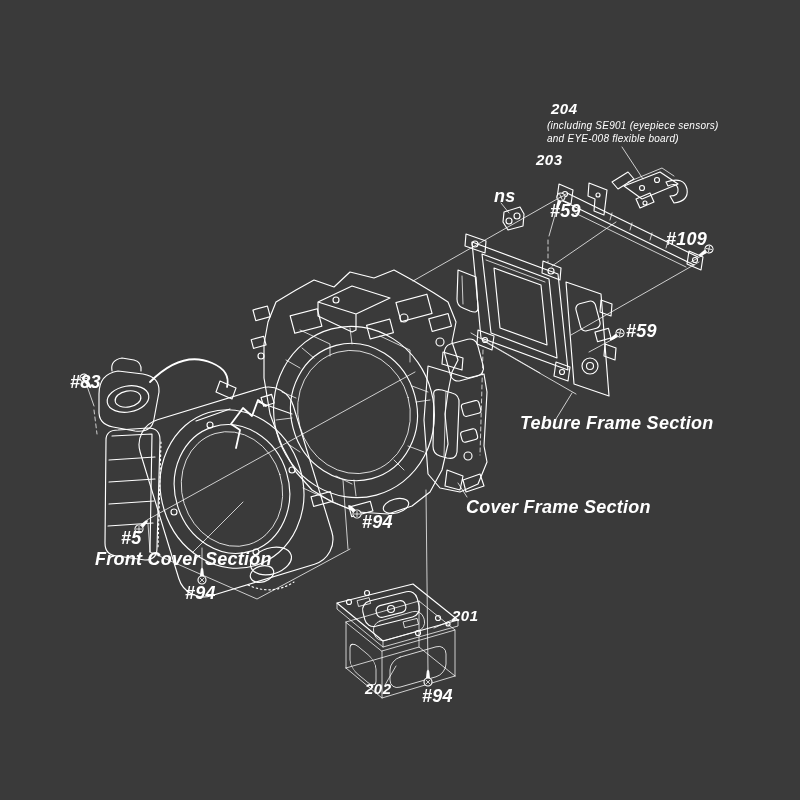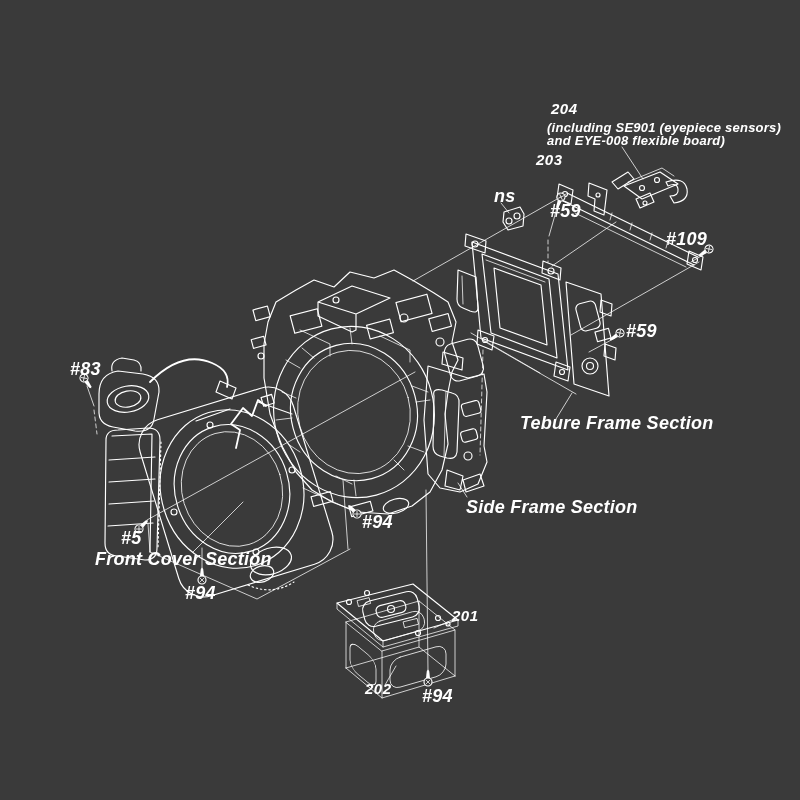--- a/index.html
+++ b/index.html
@@ -3,21 +3,21 @@
 <meta charset="utf-8">
 <style>
   :root{ --bg:#3a3a3a; --ink:#ffffff; }
   html,body{margin:0;padding:0;background:var(--bg);}
   .stage{position:relative;width:800px;height:772px;background:var(--bg);overflow:hidden;
          font-family:"Liberation Sans",sans-serif;}
   .stage svg{position:absolute;left:0;top:0;}
   .lbl{position:absolute;color:var(--ink);font-style:italic;font-weight:600;font-size:18px;
        letter-spacing:.25px;white-space:nowrap;}
   .lbl.big{font-size:15px;font-weight:700;letter-spacing:.5px;}
-  .lbl.small{font-size:13px;font-weight:700;}
+  .lbl.small{font-size:10px;font-weight:400;}
   .s{stroke:var(--ink);fill:none;stroke-width:1.15;stroke-linejoin:round;stroke-linecap:round;}
   .thin{stroke-width:.75;}
   .thick{stroke-width:1.8;}
   .dash{stroke-dasharray:4 3;}
   .dot{stroke-dasharray:1.5 2.8;}
   .bgfill{fill:var(--bg);}
 </style>
 </head>
 <body>
 
@@ -224,22 +224,22 @@
 
   <div class="lbl big" style="left:551px;top:100px">204</div>
   <div class="lbl small" style="left:547px;top:120px">(including SE901 (eyepiece sensors)</div>
   <div class="lbl small" style="left:547px;top:133px">and EYE-008 flexible board)</div>
   <div class="lbl big" style="left:536px;top:151px">203</div>
   <div class="lbl" style="left:494px;top:186px">ns</div>
   <div class="lbl" style="left:550px;top:201px">#59</div>
   <div class="lbl" style="left:666px;top:229px">#109</div>
   <div class="lbl" style="left:626px;top:321px">#59</div>
   <div class="lbl" style="left:520px;top:413px">Tebure Frame Section</div>
-  <div class="lbl" style="left:466px;top:497px">Side Frame Section</div>
-  <div class="lbl" style="left:70px;top:359px">#83</div>
+  <div class="lbl" style="left:466px;top:497px">Cover Frame Section</div>
+  <div class="lbl" style="left:70px;top:372px">#83</div>
   <div class="lbl" style="left:362px;top:512px">#94</div>
   <div class="lbl" style="left:121px;top:528px">#5</div>
   <div class="lbl" style="left:95px;top:549px">Front Cover Section</div>
   <div class="lbl" style="left:185px;top:583px">#94</div>
   <div class="lbl big" style="left:452px;top:607px">201</div>
   <div class="lbl big" style="left:365px;top:680px">202</div>
   <div class="lbl" style="left:422px;top:686px">#94</div>
 </div>
 
 </body></html>

